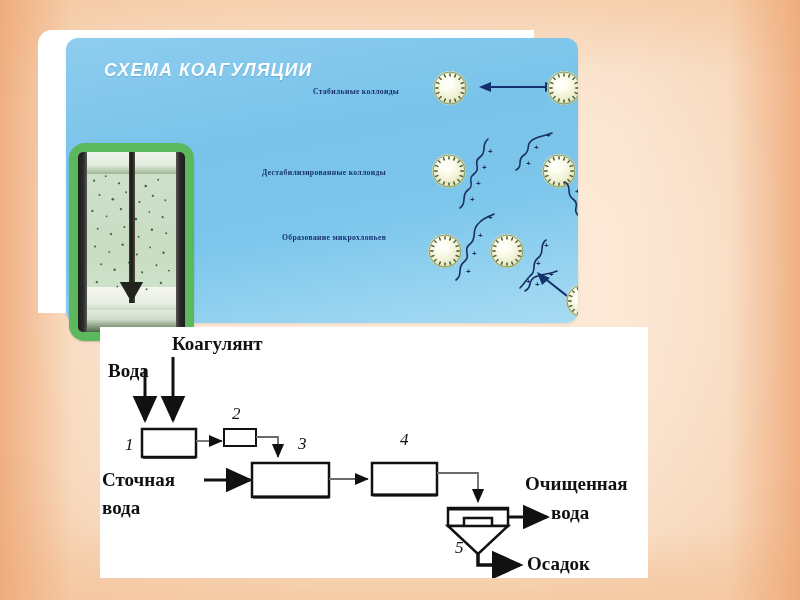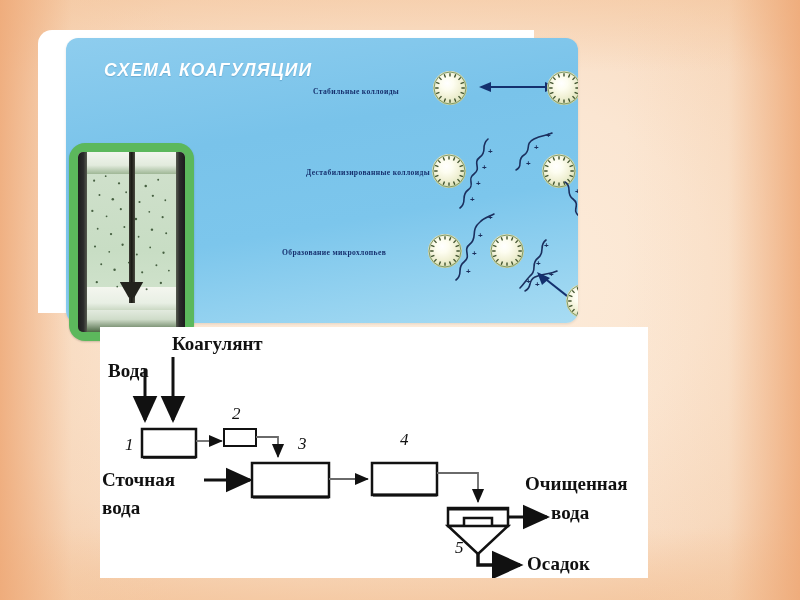--- a/index.html
+++ b/index.html
@@ -79,22 +79,22 @@
   .row-label {
     position: absolute;
     font-family: Liberation Serif, serif;
     font-weight: bold;
     font-size: 7.6px;
     letter-spacing: 0.35px;
     color: #16306e;
     white-space: nowrap;
   }
   #label-stable   { left: 247px; top: 49px; }
-  #label-destab   { left: 196px; top: 130px; margin-left: 44px; }
-  #label-microfl  { left: 216px; top: 210px; }
+  #label-destab   { left: 196px; top: 130px; }
+  #label-microfl  { left: 216px; top: 195px; }
 
   
   .colloid {
     position: absolute;
     width: 34px;
     height: 34px;
     border-radius: 50%;
   }
   .colloid .ball {
     position: absolute;

